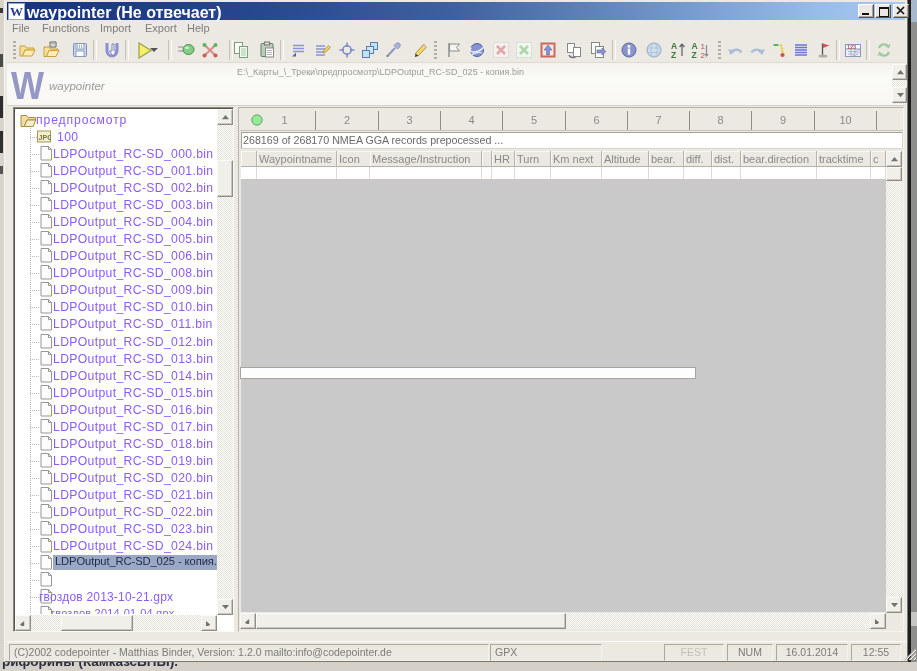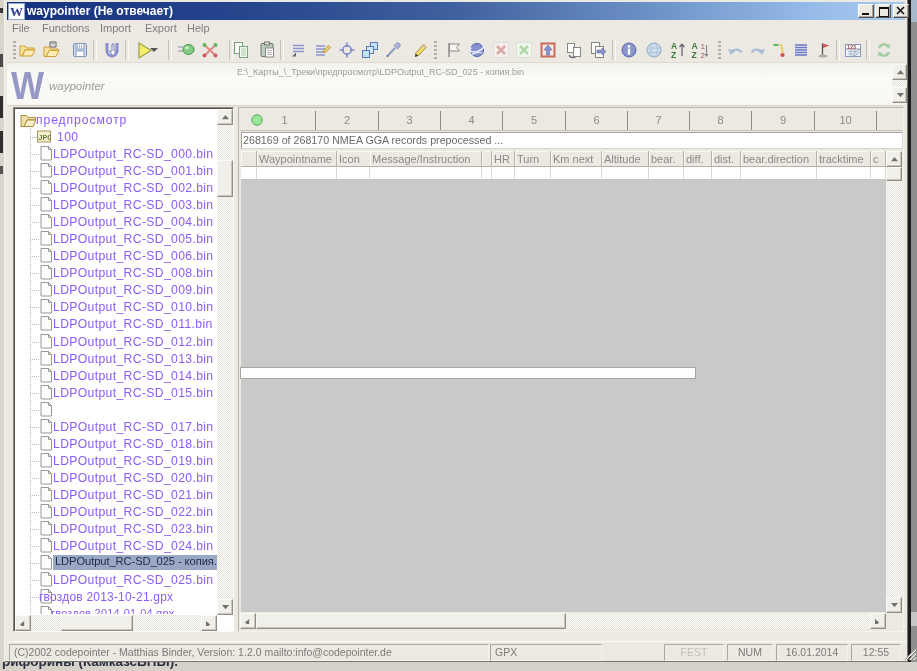--- a/index.html
+++ b/index.html
@@ -1,21 +1,21 @@
 <!DOCTYPE html>
 <html><head><meta charset="utf-8"><style>
 html,body{margin:0;padding:0}
 body{width:917px;height:671px;position:relative;overflow:hidden;
  font-family:"Liberation Sans",sans-serif;background:#d8d4cc}
 .abs{position:absolute}
 #win{position:absolute;left:4px;top:0;width:904px;height:662px;background:#ece9e2;border-left:1px solid #f6f4ef;
  border-right:1px solid #7a7770;border-bottom:1px solid #7a7770;box-sizing:border-box}
 #title{position:absolute;left:2px;top:2px;width:898px;height:18px;
  background:linear-gradient(90deg,#16327e 0%,#27478f 28%,#40619f 50%,#6d92c7 72%,#97bce8 90%,#a8caf2 100%)}
-#title .txt{position:absolute;left:20px;top:2px;color:#fff;font-weight:bold;font-size:12px;letter-spacing:0}
+#title .txt{position:absolute;left:20px;top:2px;color:#fff;font-weight:bold;font-size:16px;letter-spacing:0}
 #wicon{position:absolute;left:1px;top:1px;width:15px;height:15px;background:#fdfdfd;border:1px solid #9aa8c8;
  color:#2b3b94;font-weight:bold;font-size:13px;line-height:15px;text-align:center;font-family:"Liberation Serif",serif}
 .cbtn{position:absolute;top:2px;width:16px;height:14px;background:#ece9e2;
  border:1px solid #fff;border-right-color:#55524c;border-bottom-color:#55524c;
  box-shadow:inset -1px -1px 0 #a8a59d;box-sizing:border-box}
 .sb{position:absolute;background:#f1efe9;border:1px solid #fbfaf7;border-right-color:#908d86;border-bottom-color:#908d86;
  box-shadow:inset -1px -1px 0 #c9c6be;box-sizing:border-box}
 .track{background-image:conic-gradient(#fdfdfb 25%,#e4e1d9 0 50%,#fdfdfb 0 75%,#e4e1d9 0);background-size:2px 2px}
 .thumb{position:absolute;background:#f1efe9;border:1px solid #fbfaf7;border-right-color:#908d86;border-bottom-color:#908d86;
  box-shadow:inset -1px -1px 0 #c9c6be;box-sizing:border-box}
@@ -388,20 +388,21 @@
 <svg class="abs" width="13" height="15" viewBox="0 0 13 15" style="left:25px;top:276px">
         <path d="M1 .5 h7.5 l3 3 V14 H1 Z" fill="#fdfdfd" stroke="#979797"></path>
         <path d="M8.5 .5 v3 h3" fill="none" stroke="#979797"></path>
       </svg>
 <div class="trow" style="left:38px;top:277px">LDPOutput_RC-SD_015.bin</div>
 <div class="hdot" style="left:15px;top:301px;width:9px"></div>
 <svg class="abs" width="13" height="15" viewBox="0 0 13 15" style="left:25px;top:293px">
         <path d="M1 .5 h7.5 l3 3 V14 H1 Z" fill="#fdfdfd" stroke="#979797"></path>
         <path d="M8.5 .5 v3 h3" fill="none" stroke="#979797"></path>
       </svg>
+<div class="trow" style="left:38px;top:294px">LDPOutput_RC-SD_016.bin</div>
 <div class="hdot" style="left:15px;top:318px;width:9px"></div>
 <svg class="abs" width="13" height="15" viewBox="0 0 13 15" style="left:25px;top:310px">
         <path d="M1 .5 h7.5 l3 3 V14 H1 Z" fill="#fdfdfd" stroke="#979797"></path>
         <path d="M8.5 .5 v3 h3" fill="none" stroke="#979797"></path>
       </svg>
 <div class="trow" style="left:38px;top:311px">LDPOutput_RC-SD_017.bin</div>
 <div class="hdot" style="left:15px;top:335px;width:9px"></div>
 <svg class="abs" width="13" height="15" viewBox="0 0 13 15" style="left:25px;top:327px">
         <path d="M1 .5 h7.5 l3 3 V14 H1 Z" fill="#fdfdfd" stroke="#979797"></path>
         <path d="M8.5 .5 v3 h3" fill="none" stroke="#979797"></path>
@@ -447,21 +448,20 @@
 <svg class="abs" width="13" height="15" viewBox="0 0 13 15" style="left:25px;top:446px">
         <path d="M1 .5 h7.5 l3 3 V14 H1 Z" fill="#fdfdfd" stroke="#979797"></path>
         <path d="M8.5 .5 v3 h3" fill="none" stroke="#979797"></path>
       </svg>
 <div class="trow" style="left:38px;top:446px;background:#9aa8c6;color:#242c48;height:15px;padding:0 2px;font-size:11.2px;letter-spacing:-.1px">LDPOutput_RC-SD_025 - копия.</div>
 <div class="hdot" style="left:15px;top:471px;width:9px"></div>
 <svg class="abs" width="13" height="15" viewBox="0 0 13 15" style="left:25px;top:463px">
         <path d="M1 .5 h7.5 l3 3 V14 H1 Z" fill="#fdfdfd" stroke="#979797"></path>
         <path d="M8.5 .5 v3 h3" fill="none" stroke="#979797"></path>
       </svg>
-<div class="trow" style="left:38px;top:464px">LDPOutput_RC-SD_025.bin</div>
 <div class="hdot" style="left:15px;top:488px;width:9px"></div>
 <svg class="abs" width="13" height="15" viewBox="0 0 13 15" style="left:25px;top:480px">
         <path d="M1 .5 h7.5 l3 3 V14 H1 Z" fill="#fdfdfd" stroke="#979797"></path>
         <path d="M8.5 .5 v3 h3" fill="none" stroke="#979797"></path>
       </svg>
 <div class="trow" style="left:24px;top:481px;font-size:12px;letter-spacing:.2px">гвоздов 2013-10-21.gpx</div>
 
 <svg class="abs" width="13" height="15" viewBox="0 0 13 15" style="left:25px;top:497px">
         <path d="M1 .5 h7.5 l3 3 V14 H1 Z" fill="#fdfdfd" stroke="#979797"></path>
         <path d="M8.5 .5 v3 h3" fill="none" stroke="#979797"></path>

